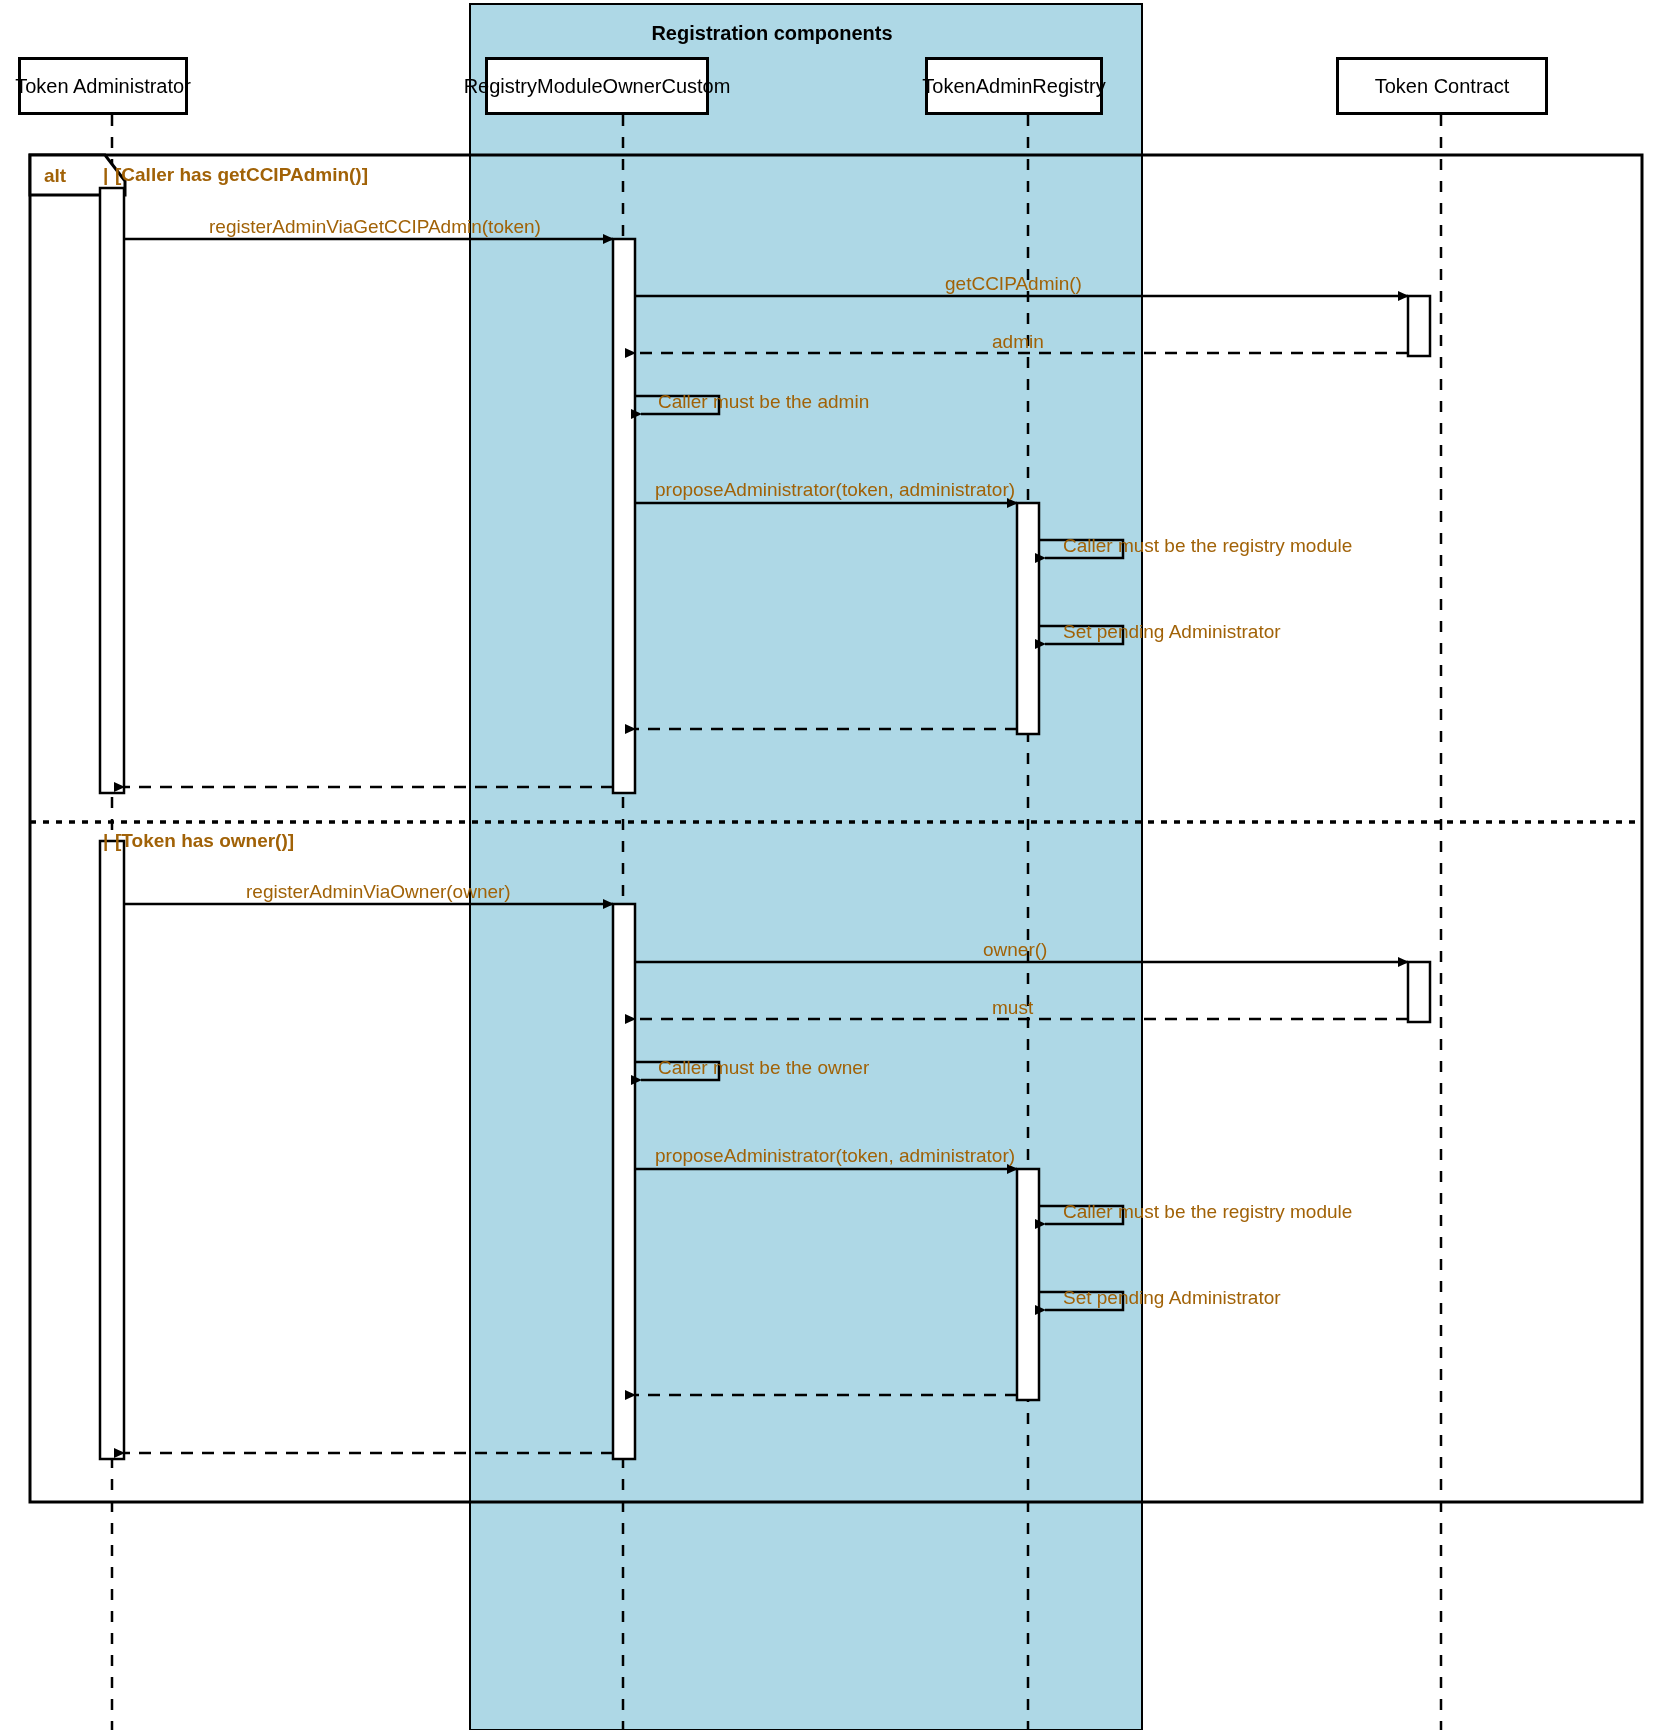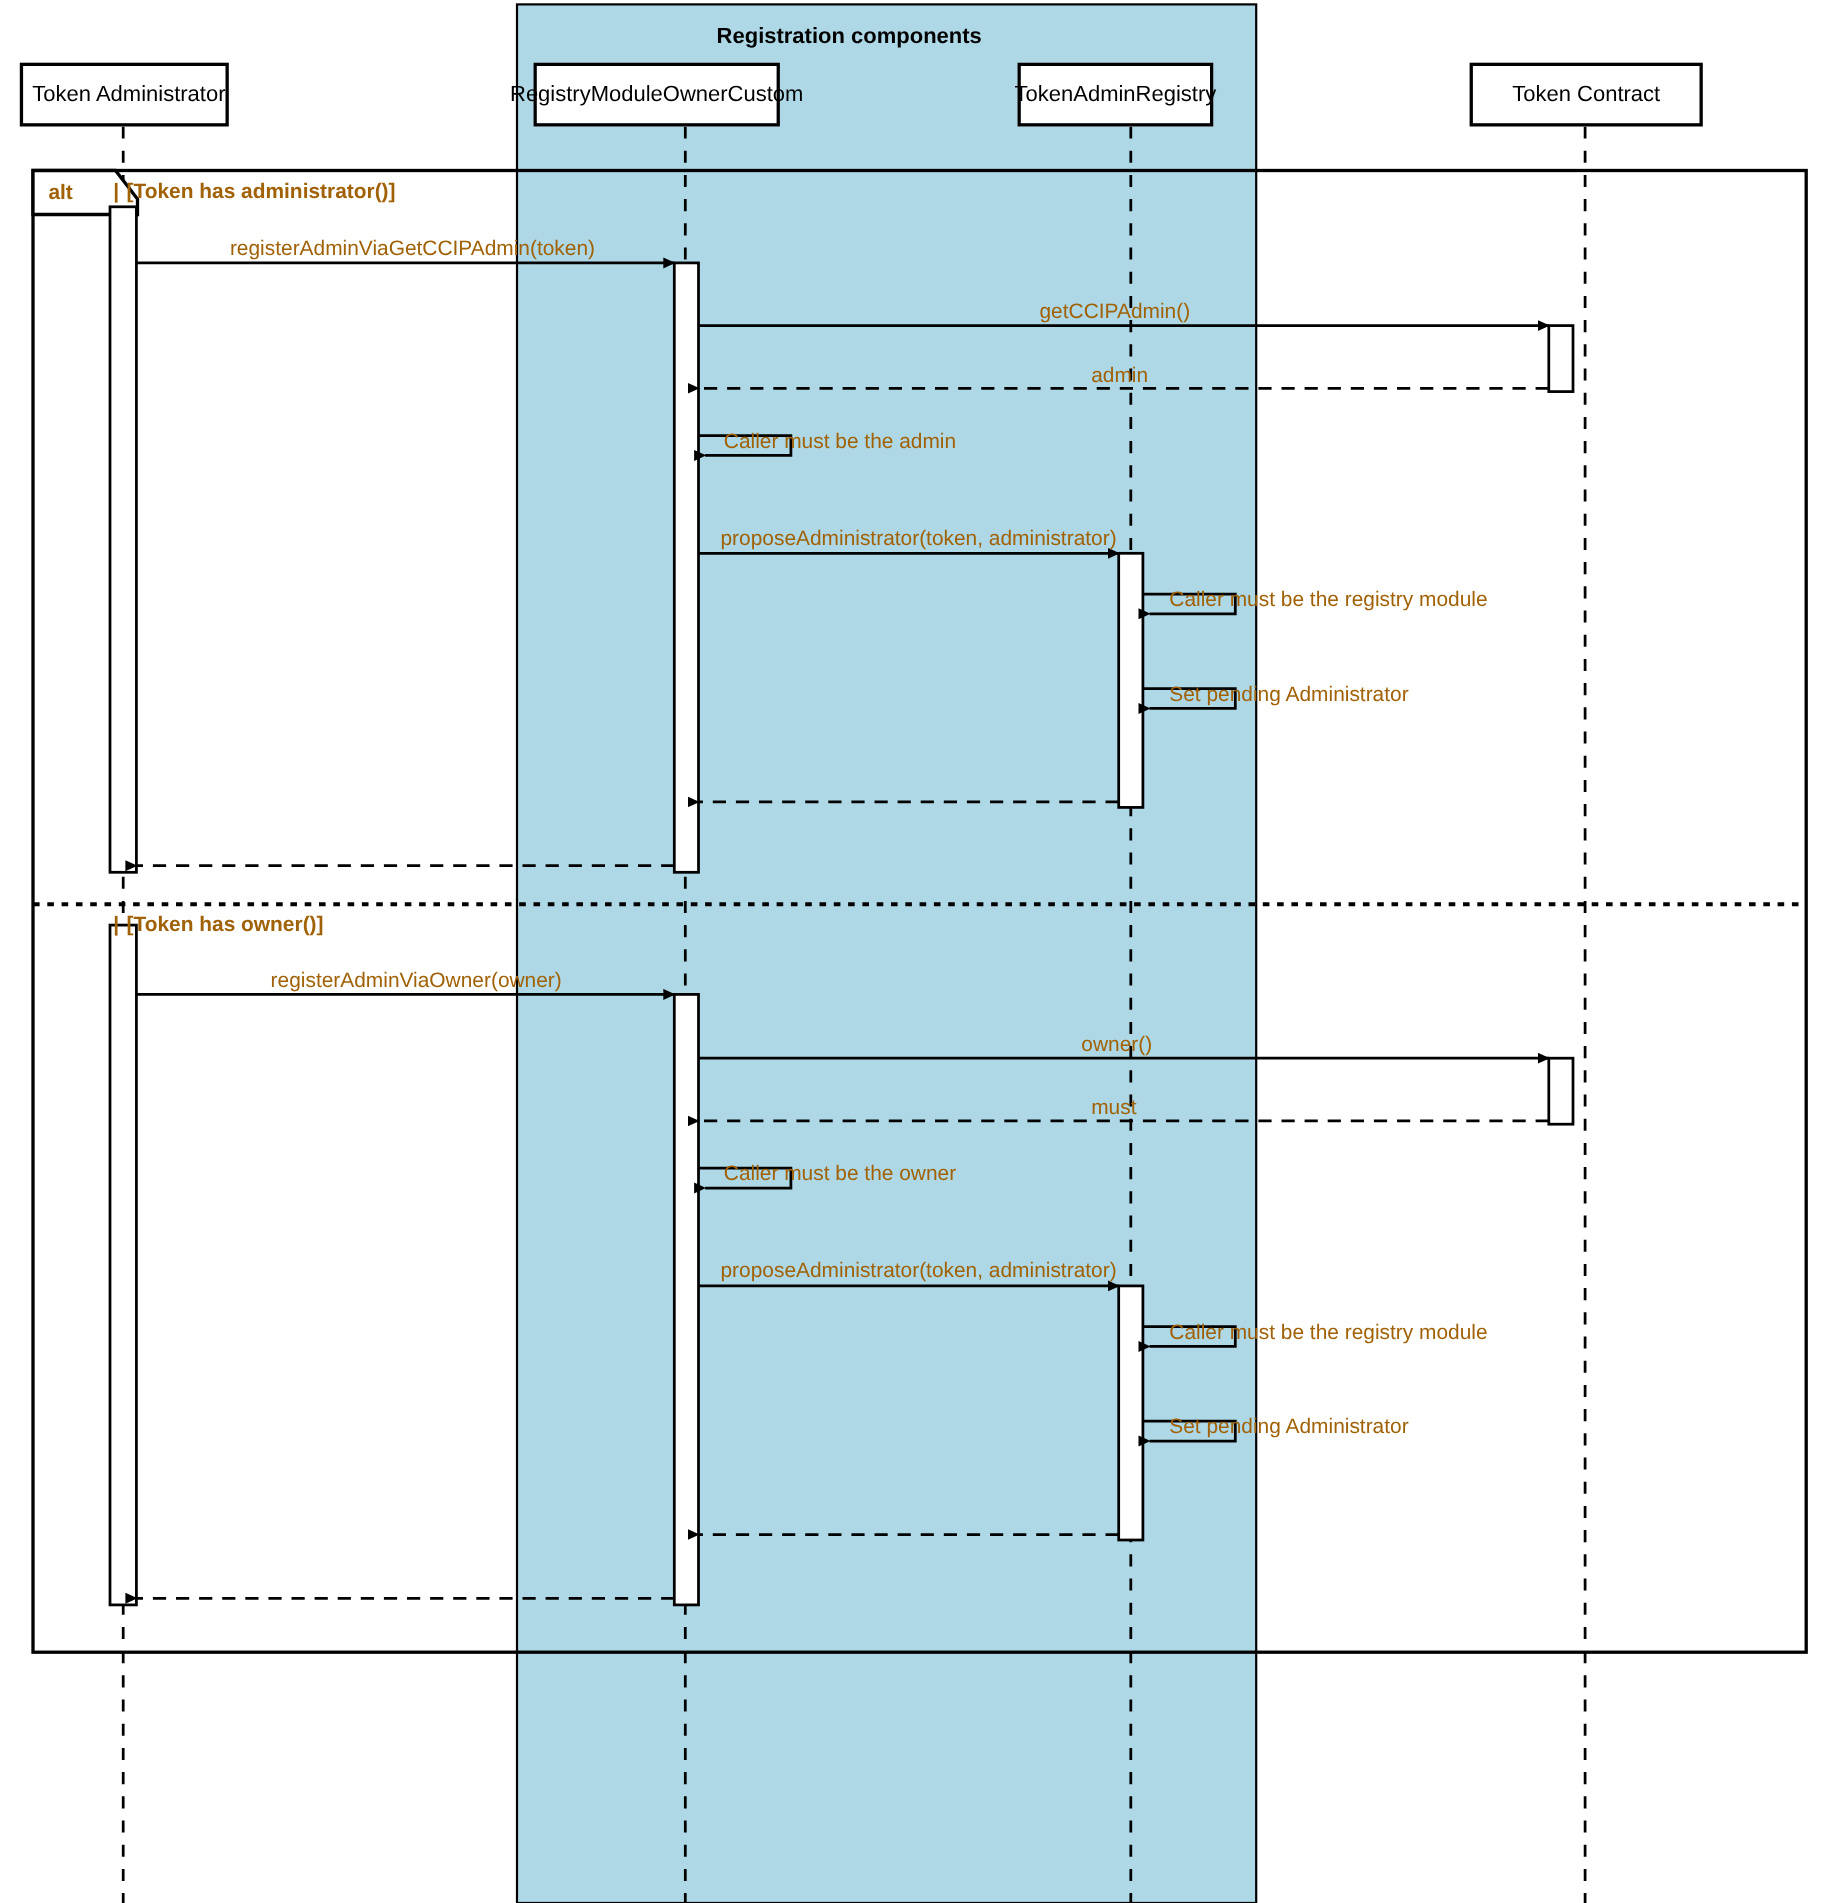--- a/index.html
+++ b/index.html
@@ -69,32 +69,32 @@
       <div class="lbl" style="left: 655px; top: 480px;">proposeAdministrator(token, administrator)</div>
       <div class="lbl" style="left: 1063px; top: 536px;">Caller must be the registry module</div>
       <div class="lbl" style="left: 1063px; top: 622px;">Set pending Administrator</div>
       <div class="lbl" style="left: 246px; top: 882px;">registerAdminViaOwner(owner)</div>
       <div class="lbl" style="left: 983px; top: 940px;">owner()</div>
       <div class="lbl" style="left: 992px; top: 998px;">must</div>
       <div class="lbl" style="left: 658px; top: 1058px;">Caller must be the owner</div>
       <div class="lbl" style="left: 655px; top: 1146px;">proposeAdministrator(token, administrator)</div>
       <div class="lbl" style="left: 1063px; top: 1202px;">Caller must be the registry module</div>
       <div class="lbl" style="left: 1063px; top: 1288px;">Set pending Administrator</div>
-      <div class="actor-box" style="left: 18px; top: 57px; width: 190px; height: 58px; justify-content: flex-end;">
+      <div class="actor-box" style="left: 18px; top: 57px; width: 170px; height: 58px;">
         <span>Token Administrator</span>
       </div>
       <div class="actor-box" style="left: 485px; top: 57px; width: 224px; height: 58px;">
         <span>RegistryModuleOwnerCustom</span>
       </div>
       <div class="actor-box" style="left: 925px; top: 57px; width: 178px; height: 58px;">
         <span>TokenAdminRegistry</span>
       </div>
       <div class="actor-box" style="left: 1336px; top: 57px; width: 212px; height: 58px;">
         <span>Token Contract</span>
       </div>
       <div class="grp-title" style="left: 772px; top: 22px; transform: translateX(-50%);">Registration components</div>
       <div class="lbl bold" style="left: 44px; top: 166px;">alt</div>
       <div class="lbl bold" style="left: 103px; top: 165px;">|</div>
-      <div class="lbl bold" style="left: 115px; top: 165px;">[Token has administrator()]</div>
+      <div class="lbl bold" style="left: 115px; top: 165px;">[Caller has getCCIPAdmin()]</div>
       <div class="lbl bold" style="left: 103px; top: 831px;">|</div>
       <div class="lbl bold" style="left: 115px; top: 831px;">[Token has owner()]</div>
     </div>
 </div>
 
 </body></html>

